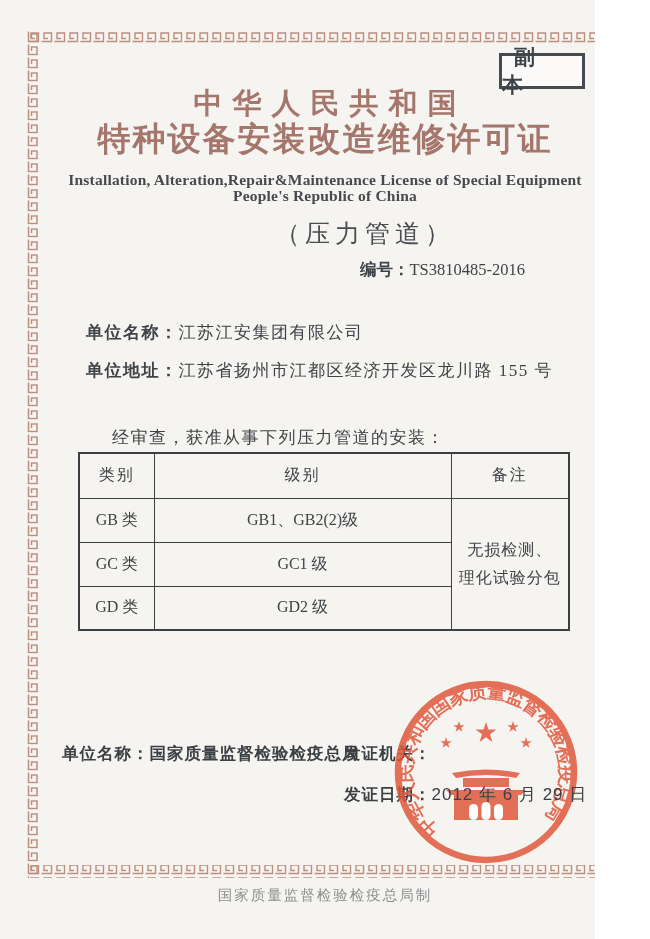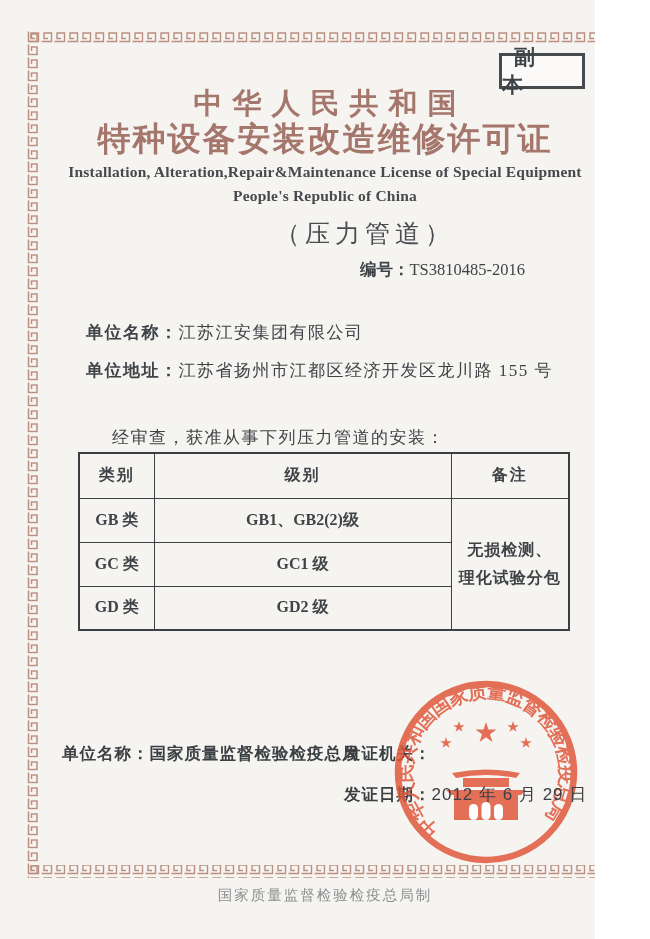--- a/index.html
+++ b/index.html
@@ -16,40 +16,40 @@
     font-family:"Liberation Sans", sans-serif; font-weight:bold;
     font-size:21px; letter-spacing:12px; text-indent:12px; color:#3d4347;
     background:#fbfaf8;
   }
   .center-line{position:absolute; left:0; width:650px; text-align:center;}
   .title-cn-1{top:84px; font-family:"Liberation Sans", sans-serif; font-weight:bold;
     font-size:29px; letter-spacing:10px; text-indent:10px; color:#a5766b;}
   .title-cn-2{top:117px; font-family:"Liberation Sans", sans-serif; font-weight:bold;
     font-size:33px; letter-spacing:2px; color:#a5766b;}
   .title-en{font-weight:bold; font-size:15.5px; color:#46494d; letter-spacing:0.2px;}
-  .title-en-1{top:163px;}
+  .title-en-1{top:171px;}
   .title-en-2{top:187px;}
   .scope{top:217px; font-family:"Liberation Sans", sans-serif; font-weight:500;
     font-size:25px; letter-spacing:5px; color:#4a4e52;margin-left:40px;}
   .license-line{position:absolute; top:259px; right:70px; font-size:16.5px; color:#3e4347;}
   .field-line{position:absolute; left:86px; font-size:17px; letter-spacing:1.5px; color:#3e4347;}
   .unit-name{top:321px;}
   .unit-addr{top:359px;}
   .intro-line{position:absolute; left:112px; top:426px; font-size:17px; letter-spacing:1.5px; color:#3e4347;}
   table.scope-table{
     position:absolute; left:78px; top:452px; width:490px;
     border-collapse:collapse; table-layout:fixed;
     font-size:16px; color:#3e4347;
   }
   table.scope-table, table.scope-table th, table.scope-table td{
     border:1.5px solid #3c4145;
   }
   table.scope-table{border:2.5px solid #3a3f43;}
   table.scope-table th{font-weight:normal; letter-spacing:2px;}
-  table.scope-table th, table.scope-table td{text-align:center; padding:0;font-weight:bold;}
+  table.scope-table th, table.scope-table td{text-align:center; padding:0;}
   tr.hdr-row{height:45px;} tr.data-row{height:44px;}
   td.remark-cell{text-align:left; padding-left:14px; line-height:1.75; letter-spacing:1px;}
   .bottom-line{position:absolute; font-size:16.5px; letter-spacing:1px; color:#3b4044; font-weight:600;}
   .lbl{font-weight:600;}
   .date-val{font-family:"Liberation Sans", sans-serif; font-size:17px; font-weight:500; letter-spacing:1px;}
   .approver-line{left:62px; top:743px;}
   .issuer-line{left:344px; top:743px;}
   .valid-line{left:62px; top:783px;}
   .issue-line{left:344px; top:783px;}
   .over-seal{position:relative; z-index:7;}

